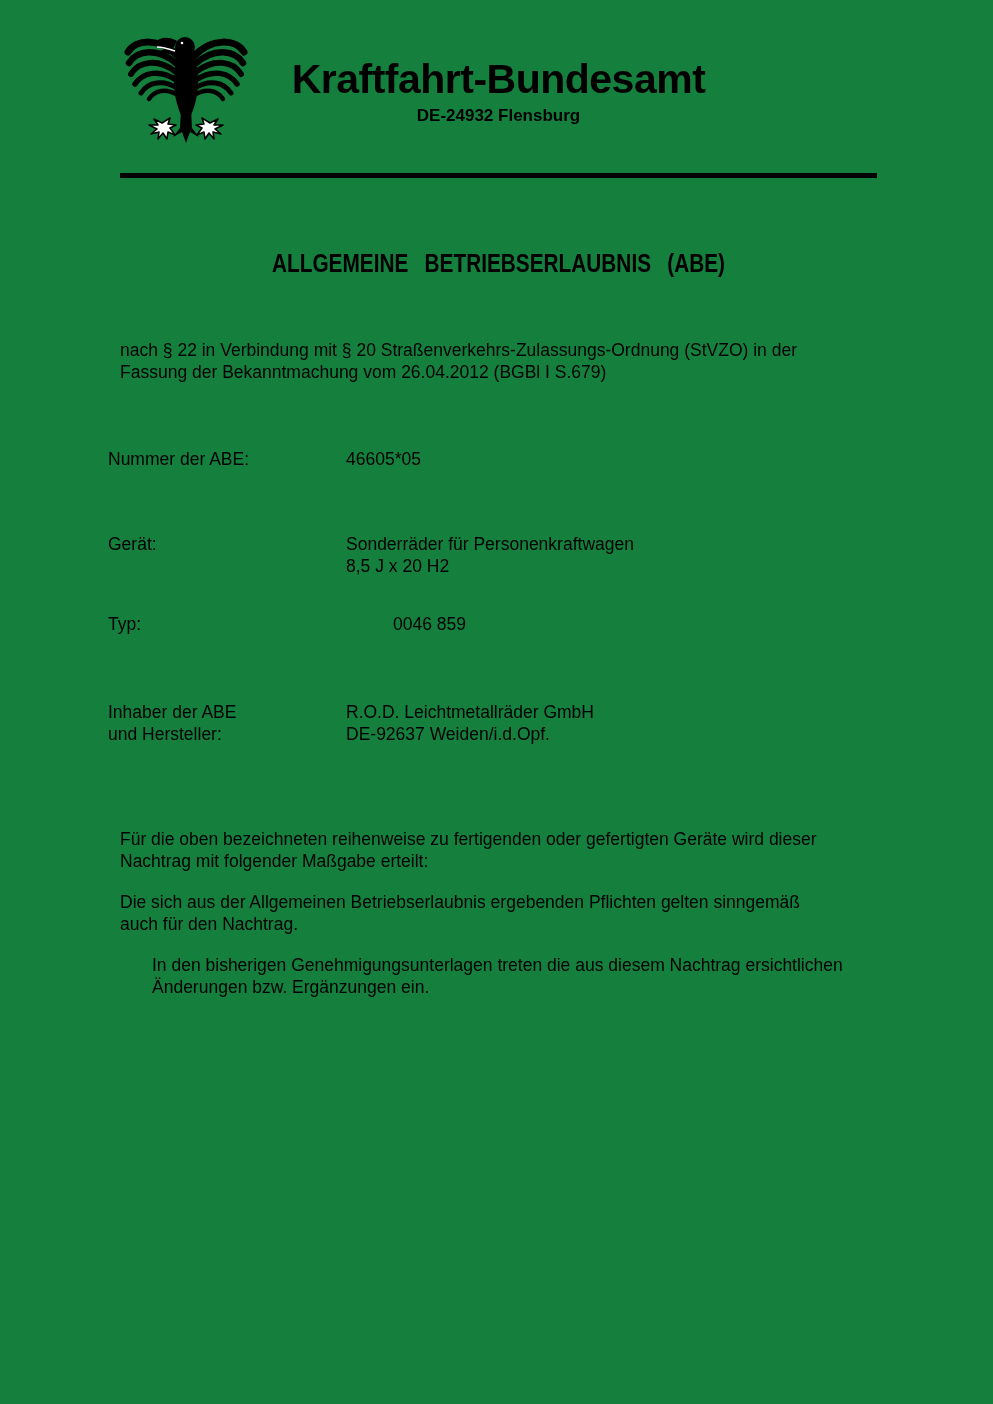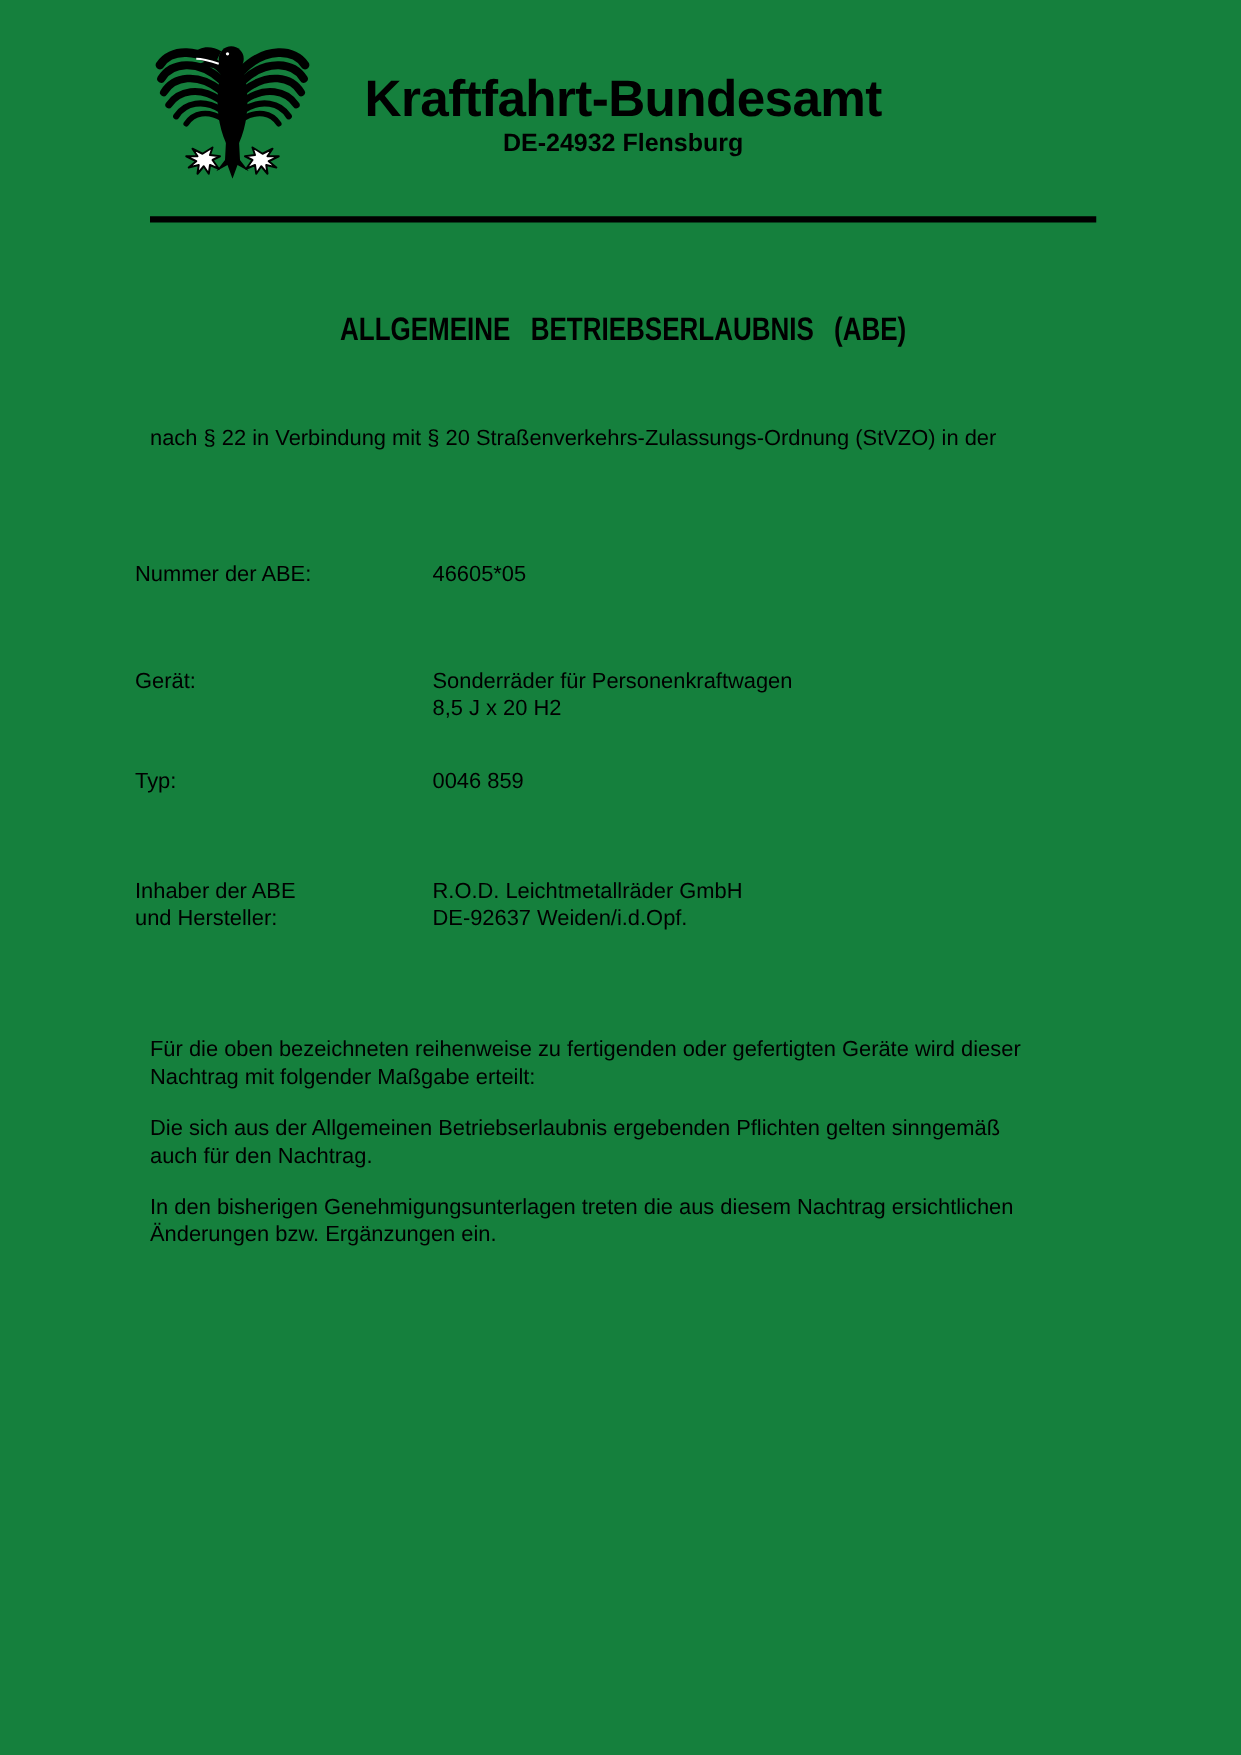--- a/index.html
+++ b/index.html
@@ -35,21 +35,21 @@
   }
   .agency-name {
     font-size: 41px;
     font-weight: bold;
     line-height: 41px;
     letter-spacing: -0.5px;
     white-space: nowrap;
   }
   .agency-location {
     margin-top: 7px;
-    font-size: 20px;
+    font-size: 17px;
     font-weight: bold;
     line-height: 17px;
     white-space: nowrap;
   }
   .rule {
     position: absolute;
     left: 120px;
     top: 173px;
     width: 757px;
     height: 5px;
@@ -90,27 +90,27 @@
     position: absolute;
     left: 108px;
     width: 753px;
     display: flex;
   }
   .field-label { width: 238px; flex: 0 0 238px; }
   .field-value { flex: 1; }
 
   .row-abe-number { top: 448px; }
   .row-geraet     { top: 533px; }
-  .row-typ        { top: 613px; }
+  .row-typ        { top: 613px; gap: 47px; }
   .row-inhaber    { top: 701px; }
 
   .para { position: absolute; left: 120px; width: 757px; }
   .para-1 { top: 828px; }
   .para-2 { top: 891px; }
-  .para-3 { top: 954px; }
+  .para-3 { top: 954px; margin-left: 32px; }
 </style>
 </head>
 <body>
 
 <div class="page">
 
   <div class="eagle">
     <svg viewBox="0 0 125 108" width="125" height="108" aria-hidden="true">
       <g stroke="#000" fill="none" stroke-linecap="round">
 
@@ -150,20 +150,21 @@
     <div class="agency-name">Kraftfahrt-Bundesamt</div>
     <div class="agency-location">DE-24932 Flensburg</div>
   </div>
 
   <div class="rule"></div>
 
   <div class="doc-title">ALLGEMEINE BETRIEBSERLAUBNIS (ABE)</div>
 
   <div class="legal-basis bodytext">
     <div class="line">nach § 22 in Verbindung mit § 20 Straßenverkehrs-Zulassungs-Ordnung (StVZO) in der</div>
+    <div class="line">Fassung der Bekanntmachung vom 26.04.2012 (BGBl I S.679)</div>
   </div>
 
   <div class="field-row row-abe-number bodytext">
     <div class="field-label">
       <div class="line">Nummer der ABE:</div>
     </div>
     <div class="field-value">
       <div class="line">46605*05</div>
     </div>
   </div>

